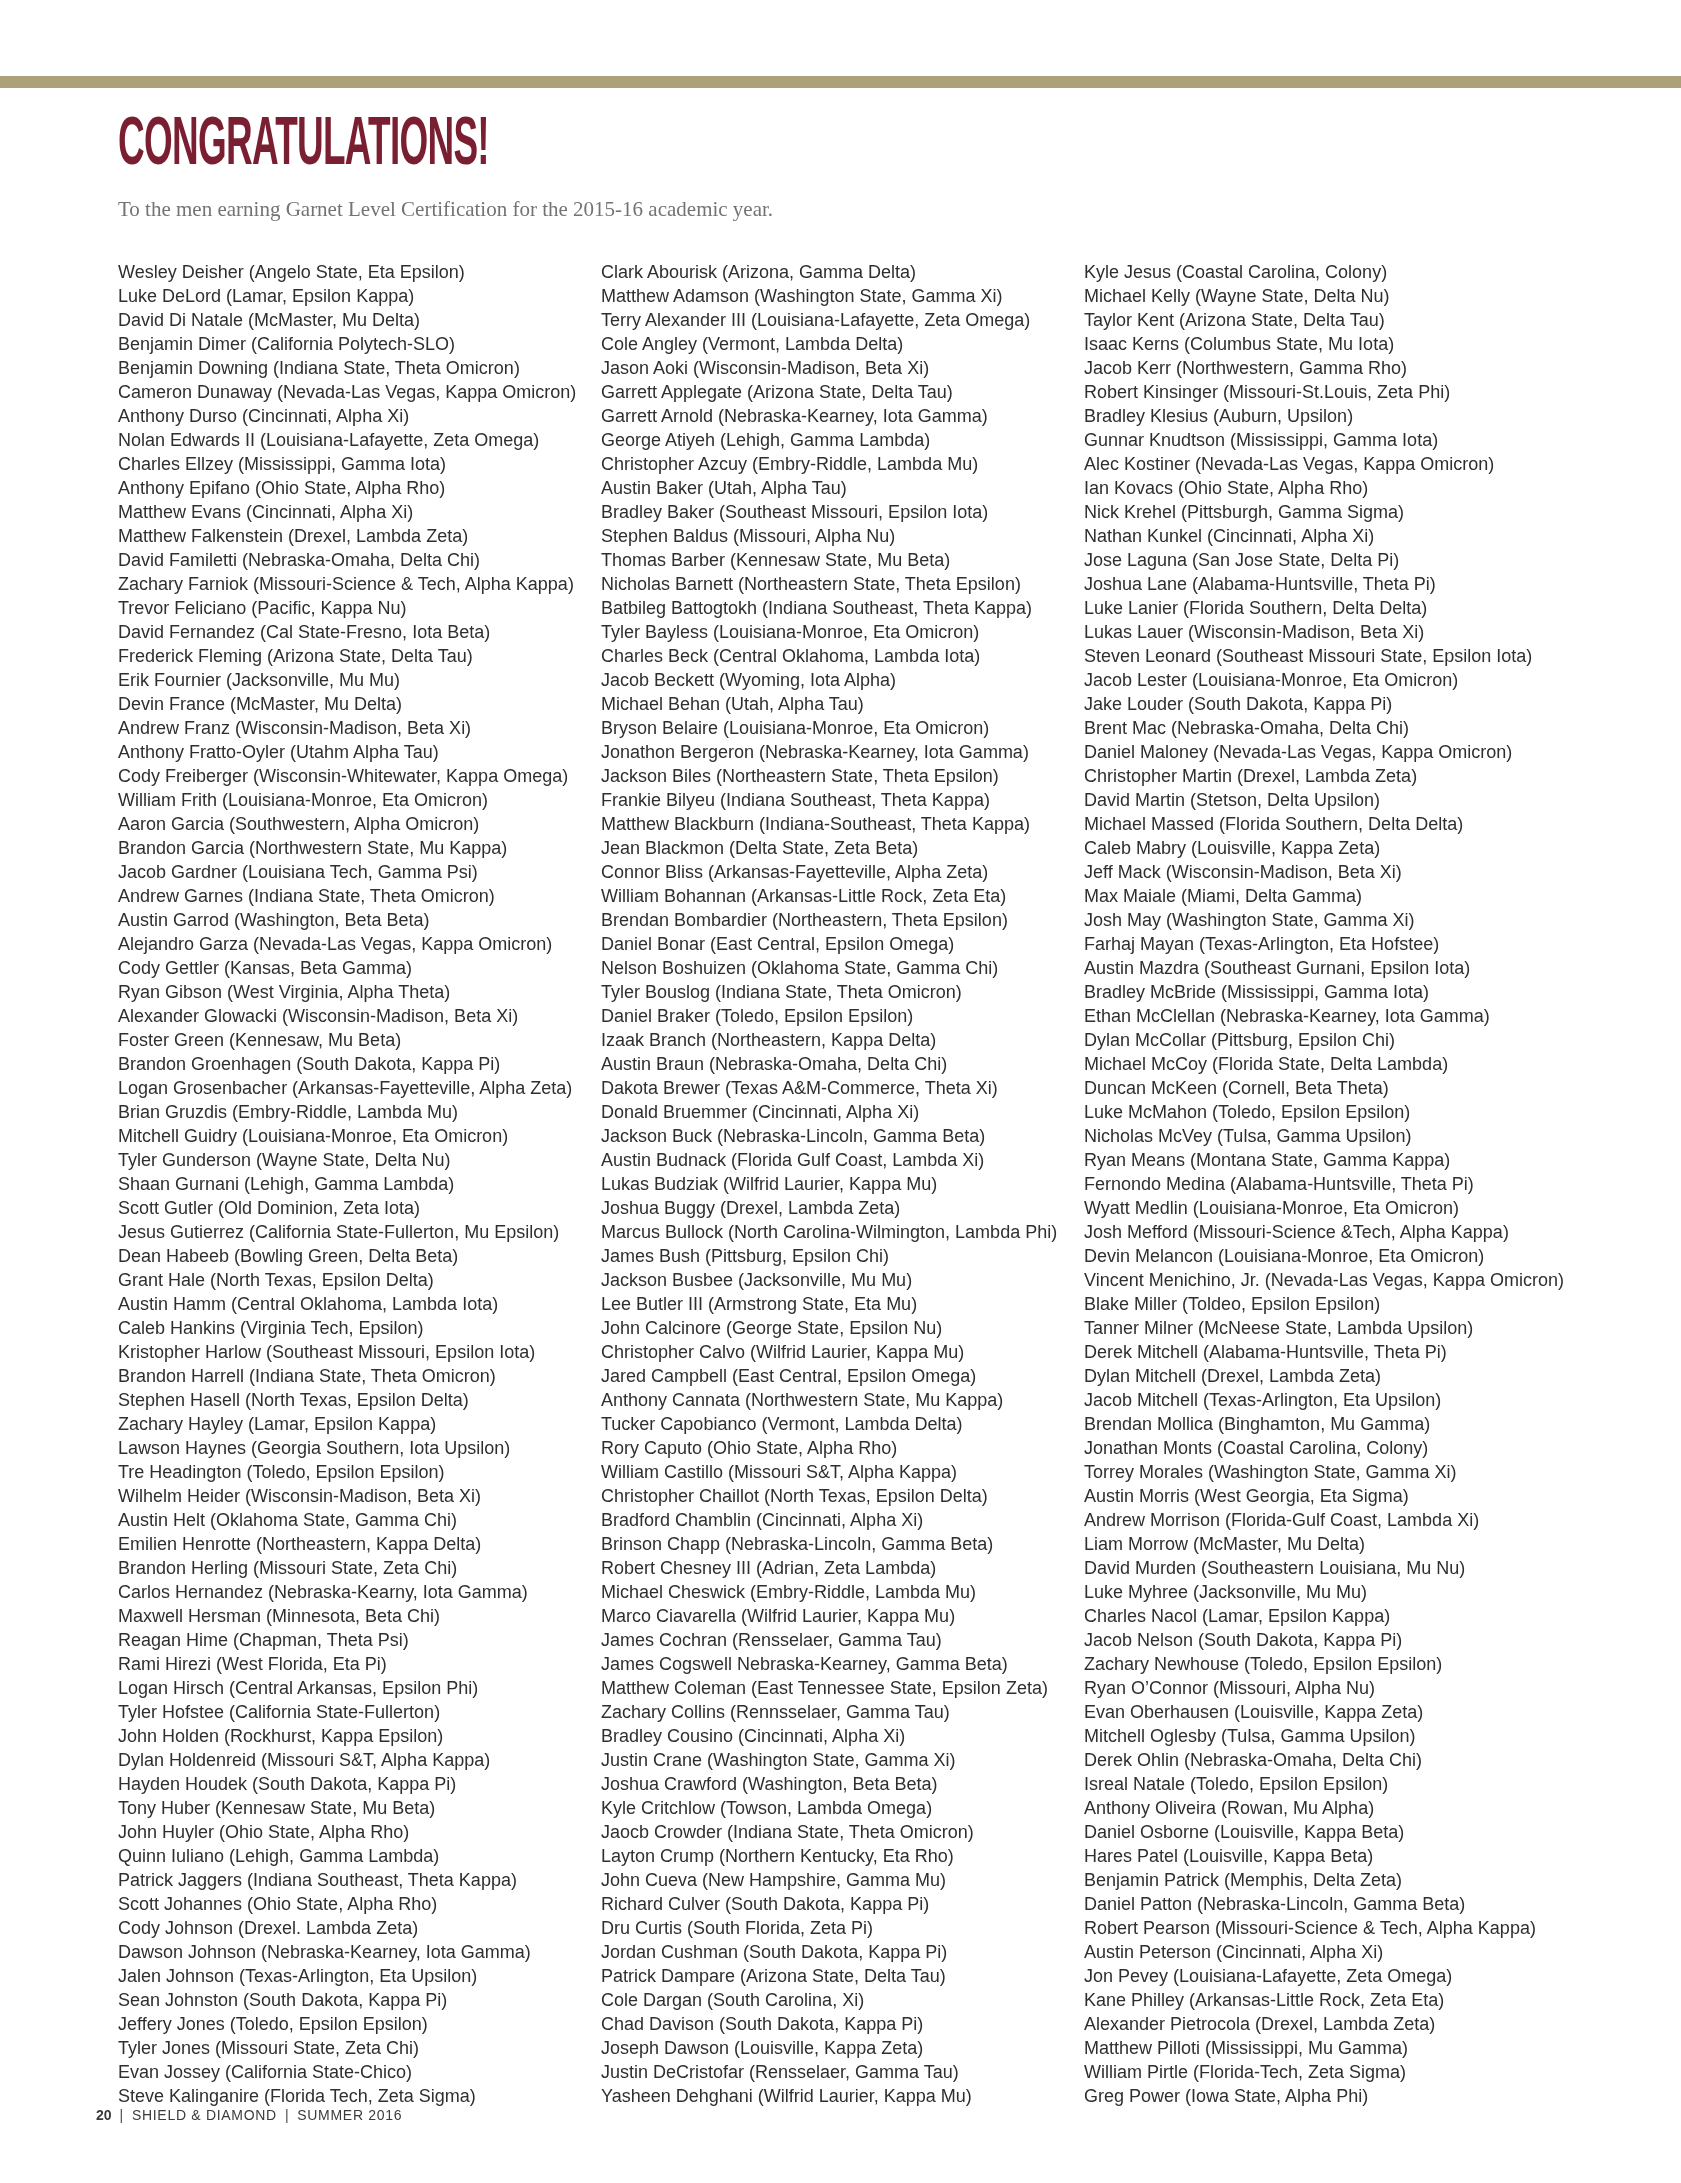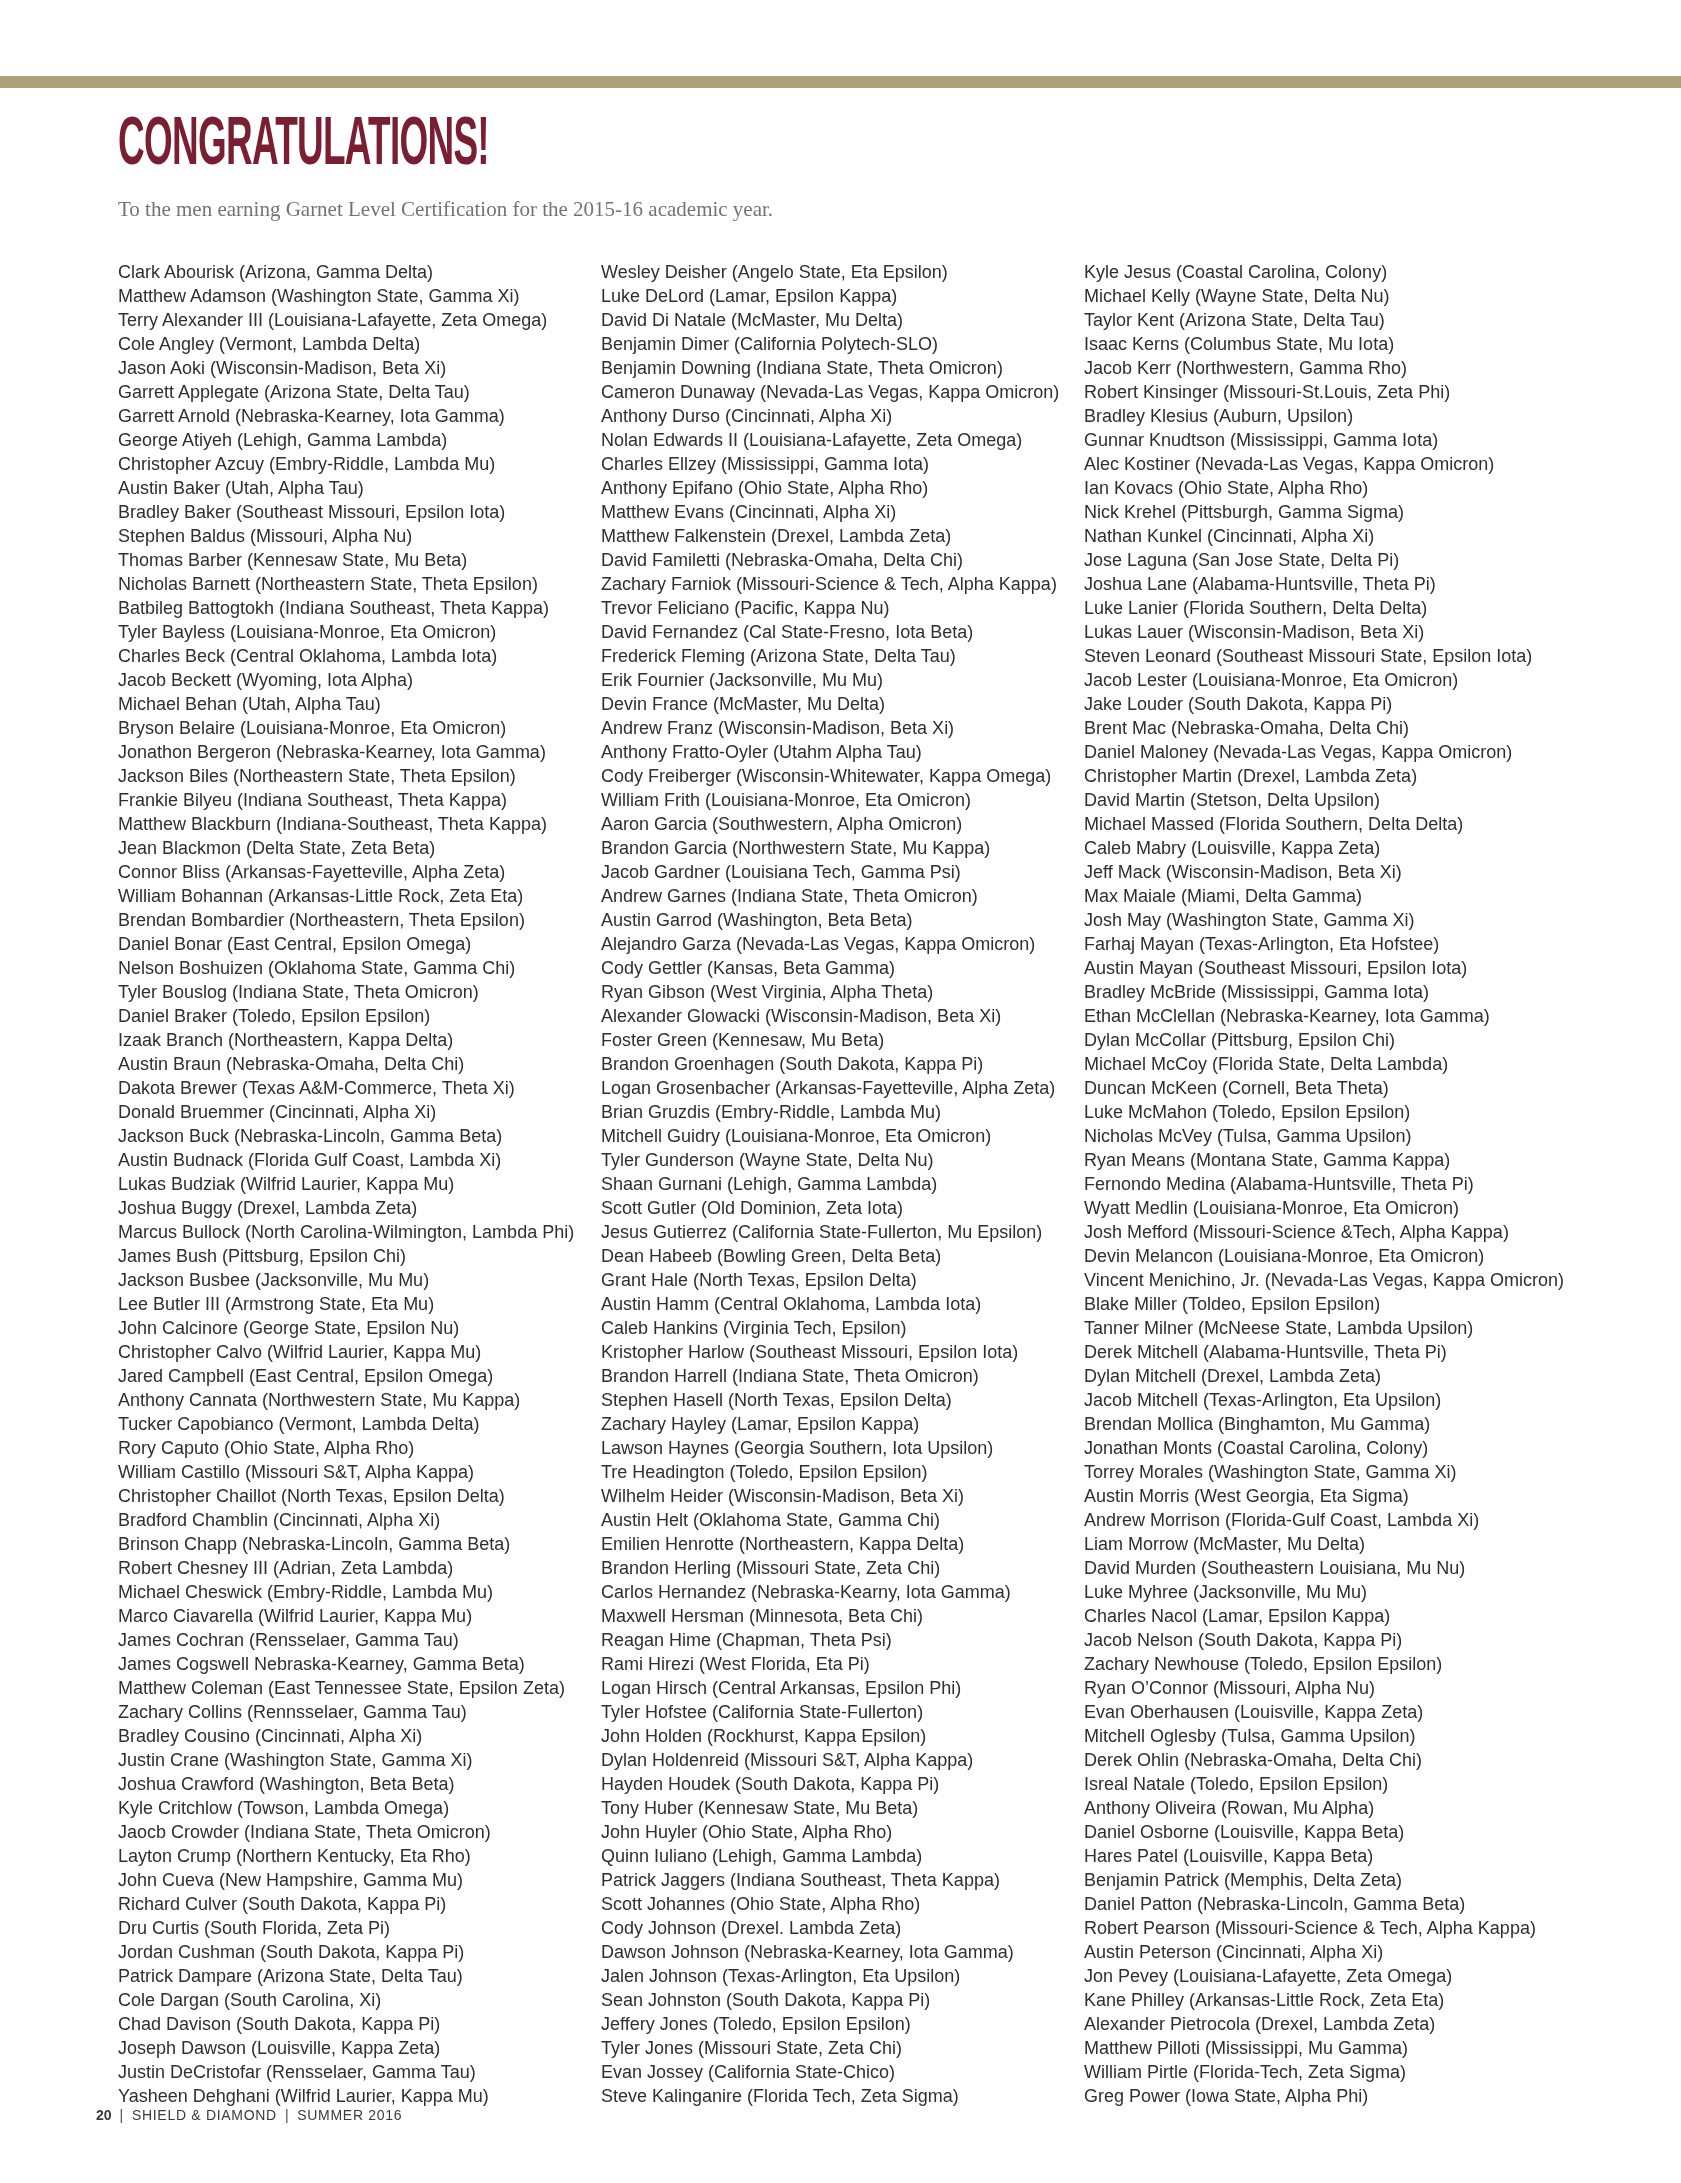--- a/index.html
+++ b/index.html
@@ -75,20 +75,99 @@
 </head>
 <body>
 
 <div class="gold-bar"></div>
 
 <h1 class="page-title">CONGRATULATIONS!</h1>
 
 <p class="subtitle">To the men earning Garnet Level Certification for the 2015-16 academic year.</p>
 
 <div class="columns">
+  <div class="name-col">
+      <div class="name-line">Wesley Deisher (Angelo State, Eta Epsilon)</div>
+      <div class="name-line">Luke DeLord (Lamar, Epsilon Kappa)</div>
+      <div class="name-line">David Di Natale (McMaster, Mu Delta)</div>
+      <div class="name-line">Benjamin Dimer (California Polytech-SLO)</div>
+      <div class="name-line">Benjamin Downing (Indiana State, Theta Omicron)</div>
+      <div class="name-line">Cameron Dunaway (Nevada-Las Vegas, Kappa Omicron)</div>
+      <div class="name-line">Anthony Durso (Cincinnati, Alpha Xi)</div>
+      <div class="name-line">Nolan Edwards II (Louisiana-Lafayette, Zeta Omega)</div>
+      <div class="name-line">Charles Ellzey (Mississippi, Gamma Iota)</div>
+      <div class="name-line">Anthony Epifano (Ohio State, Alpha Rho)</div>
+      <div class="name-line">Matthew Evans (Cincinnati, Alpha Xi)</div>
+      <div class="name-line">Matthew Falkenstein (Drexel, Lambda Zeta)</div>
+      <div class="name-line">David Familetti (Nebraska-Omaha, Delta Chi)</div>
+      <div class="name-line">Zachary Farniok (Missouri-Science &amp; Tech, Alpha Kappa)</div>
+      <div class="name-line">Trevor Feliciano (Pacific, Kappa Nu)</div>
+      <div class="name-line">David Fernandez (Cal State-Fresno, Iota Beta)</div>
+      <div class="name-line">Frederick Fleming (Arizona State, Delta Tau)</div>
+      <div class="name-line">Erik Fournier (Jacksonville, Mu Mu)</div>
+      <div class="name-line">Devin France (McMaster, Mu Delta)</div>
+      <div class="name-line">Andrew Franz (Wisconsin-Madison, Beta Xi)</div>
+      <div class="name-line">Anthony Fratto-Oyler (Utahm Alpha Tau)</div>
+      <div class="name-line">Cody Freiberger (Wisconsin-Whitewater, Kappa Omega)</div>
+      <div class="name-line">William Frith (Louisiana-Monroe, Eta Omicron)</div>
+      <div class="name-line">Aaron Garcia (Southwestern, Alpha Omicron)</div>
+      <div class="name-line">Brandon Garcia (Northwestern State, Mu Kappa)</div>
+      <div class="name-line">Jacob Gardner (Louisiana Tech, Gamma Psi)</div>
+      <div class="name-line">Andrew Garnes (Indiana State, Theta Omicron)</div>
+      <div class="name-line">Austin Garrod (Washington, Beta Beta)</div>
+      <div class="name-line">Alejandro Garza (Nevada-Las Vegas, Kappa Omicron)</div>
+      <div class="name-line">Cody Gettler (Kansas, Beta Gamma)</div>
+      <div class="name-line">Ryan Gibson (West Virginia, Alpha Theta)</div>
+      <div class="name-line">Alexander Glowacki (Wisconsin-Madison, Beta Xi)</div>
+      <div class="name-line">Foster Green (Kennesaw, Mu Beta)</div>
+      <div class="name-line">Brandon Groenhagen (South Dakota, Kappa Pi)</div>
+      <div class="name-line">Logan Grosenbacher (Arkansas-Fayetteville, Alpha Zeta)</div>
+      <div class="name-line">Brian Gruzdis (Embry-Riddle, Lambda Mu)</div>
+      <div class="name-line">Mitchell Guidry (Louisiana-Monroe, Eta Omicron)</div>
+      <div class="name-line">Tyler Gunderson (Wayne State, Delta Nu)</div>
+      <div class="name-line">Shaan Gurnani (Lehigh, Gamma Lambda)</div>
+      <div class="name-line">Scott Gutler (Old Dominion, Zeta Iota)</div>
+      <div class="name-line">Jesus Gutierrez (California State-Fullerton, Mu Epsilon)</div>
+      <div class="name-line">Dean Habeeb (Bowling Green, Delta Beta)</div>
+      <div class="name-line">Grant Hale (North Texas, Epsilon Delta)</div>
+      <div class="name-line">Austin Hamm (Central Oklahoma, Lambda Iota)</div>
+      <div class="name-line">Caleb Hankins (Virginia Tech, Epsilon)</div>
+      <div class="name-line">Kristopher Harlow (Southeast Missouri, Epsilon Iota)</div>
+      <div class="name-line">Brandon Harrell (Indiana State, Theta Omicron)</div>
+      <div class="name-line">Stephen Hasell (North Texas, Epsilon Delta)</div>
+      <div class="name-line">Zachary Hayley (Lamar, Epsilon Kappa)</div>
+      <div class="name-line">Lawson Haynes (Georgia Southern, Iota Upsilon)</div>
+      <div class="name-line">Tre Headington (Toledo, Epsilon Epsilon)</div>
+      <div class="name-line">Wilhelm Heider (Wisconsin-Madison, Beta Xi)</div>
+      <div class="name-line">Austin Helt (Oklahoma State, Gamma Chi)</div>
+      <div class="name-line">Emilien Henrotte (Northeastern, Kappa Delta)</div>
+      <div class="name-line">Brandon Herling (Missouri State, Zeta Chi)</div>
+      <div class="name-line">Carlos Hernandez (Nebraska-Kearny, Iota Gamma)</div>
+      <div class="name-line">Maxwell Hersman (Minnesota, Beta Chi)</div>
+      <div class="name-line">Reagan Hime (Chapman, Theta Psi)</div>
+      <div class="name-line">Rami Hirezi (West Florida, Eta Pi)</div>
+      <div class="name-line">Logan Hirsch (Central Arkansas, Epsilon Phi)</div>
+      <div class="name-line">Tyler Hofstee (California State-Fullerton)</div>
+      <div class="name-line">John Holden (Rockhurst, Kappa Epsilon)</div>
+      <div class="name-line">Dylan Holdenreid (Missouri S&amp;T, Alpha Kappa)</div>
+      <div class="name-line">Hayden Houdek (South Dakota, Kappa Pi)</div>
+      <div class="name-line">Tony Huber (Kennesaw State, Mu Beta)</div>
+      <div class="name-line">John Huyler (Ohio State, Alpha Rho)</div>
+      <div class="name-line">Quinn Iuliano (Lehigh, Gamma Lambda)</div>
+      <div class="name-line">Patrick Jaggers (Indiana Southeast, Theta Kappa)</div>
+      <div class="name-line">Scott Johannes (Ohio State, Alpha Rho)</div>
+      <div class="name-line">Cody Johnson (Drexel. Lambda Zeta)</div>
+      <div class="name-line">Dawson Johnson (Nebraska-Kearney, Iota Gamma)</div>
+      <div class="name-line">Jalen Johnson (Texas-Arlington, Eta Upsilon)</div>
+      <div class="name-line">Sean Johnston (South Dakota, Kappa Pi)</div>
+      <div class="name-line">Jeffery Jones (Toledo, Epsilon Epsilon)</div>
+      <div class="name-line">Tyler Jones (Missouri State, Zeta Chi)</div>
+      <div class="name-line">Evan Jossey (California State-Chico)</div>
+      <div class="name-line">Steve Kalinganire (Florida Tech, Zeta Sigma)</div>
+    </div>
   <div class="name-col">
       <div class="name-line">Clark Abourisk (Arizona, Gamma Delta)</div>
       <div class="name-line">Matthew Adamson (Washington State, Gamma Xi)</div>
       <div class="name-line">Terry Alexander III (Louisiana-Lafayette, Zeta Omega)</div>
       <div class="name-line">Cole Angley (Vermont, Lambda Delta)</div>
       <div class="name-line">Jason Aoki (Wisconsin-Madison, Beta Xi)</div>
       <div class="name-line">Garrett Applegate (Arizona State, Delta Tau)</div>
       <div class="name-line">Garrett Arnold (Nebraska-Kearney, Iota Gamma)</div>
       <div class="name-line">George Atiyeh (Lehigh, Gamma Lambda)</div>
       <div class="name-line">Christopher Azcuy (Embry-Riddle, Lambda Mu)</div>
@@ -155,99 +234,20 @@
       <div class="name-line">Dru Curtis (South Florida, Zeta Pi)</div>
       <div class="name-line">Jordan Cushman (South Dakota, Kappa Pi)</div>
       <div class="name-line">Patrick Dampare (Arizona State, Delta Tau)</div>
       <div class="name-line">Cole Dargan (South Carolina, Xi)</div>
       <div class="name-line">Chad Davison (South Dakota, Kappa Pi)</div>
       <div class="name-line">Joseph Dawson (Louisville, Kappa Zeta)</div>
       <div class="name-line">Justin DeCristofar (Rensselaer, Gamma Tau)</div>
       <div class="name-line">Yasheen Dehghani (Wilfrid Laurier, Kappa Mu)</div>
     </div>
   <div class="name-col">
-      <div class="name-line">Wesley Deisher (Angelo State, Eta Epsilon)</div>
-      <div class="name-line">Luke DeLord (Lamar, Epsilon Kappa)</div>
-      <div class="name-line">David Di Natale (McMaster, Mu Delta)</div>
-      <div class="name-line">Benjamin Dimer (California Polytech-SLO)</div>
-      <div class="name-line">Benjamin Downing (Indiana State, Theta Omicron)</div>
-      <div class="name-line">Cameron Dunaway (Nevada-Las Vegas, Kappa Omicron)</div>
-      <div class="name-line">Anthony Durso (Cincinnati, Alpha Xi)</div>
-      <div class="name-line">Nolan Edwards II (Louisiana-Lafayette, Zeta Omega)</div>
-      <div class="name-line">Charles Ellzey (Mississippi, Gamma Iota)</div>
-      <div class="name-line">Anthony Epifano (Ohio State, Alpha Rho)</div>
-      <div class="name-line">Matthew Evans (Cincinnati, Alpha Xi)</div>
-      <div class="name-line">Matthew Falkenstein (Drexel, Lambda Zeta)</div>
-      <div class="name-line">David Familetti (Nebraska-Omaha, Delta Chi)</div>
-      <div class="name-line">Zachary Farniok (Missouri-Science &amp; Tech, Alpha Kappa)</div>
-      <div class="name-line">Trevor Feliciano (Pacific, Kappa Nu)</div>
-      <div class="name-line">David Fernandez (Cal State-Fresno, Iota Beta)</div>
-      <div class="name-line">Frederick Fleming (Arizona State, Delta Tau)</div>
-      <div class="name-line">Erik Fournier (Jacksonville, Mu Mu)</div>
-      <div class="name-line">Devin France (McMaster, Mu Delta)</div>
-      <div class="name-line">Andrew Franz (Wisconsin-Madison, Beta Xi)</div>
-      <div class="name-line">Anthony Fratto-Oyler (Utahm Alpha Tau)</div>
-      <div class="name-line">Cody Freiberger (Wisconsin-Whitewater, Kappa Omega)</div>
-      <div class="name-line">William Frith (Louisiana-Monroe, Eta Omicron)</div>
-      <div class="name-line">Aaron Garcia (Southwestern, Alpha Omicron)</div>
-      <div class="name-line">Brandon Garcia (Northwestern State, Mu Kappa)</div>
-      <div class="name-line">Jacob Gardner (Louisiana Tech, Gamma Psi)</div>
-      <div class="name-line">Andrew Garnes (Indiana State, Theta Omicron)</div>
-      <div class="name-line">Austin Garrod (Washington, Beta Beta)</div>
-      <div class="name-line">Alejandro Garza (Nevada-Las Vegas, Kappa Omicron)</div>
-      <div class="name-line">Cody Gettler (Kansas, Beta Gamma)</div>
-      <div class="name-line">Ryan Gibson (West Virginia, Alpha Theta)</div>
-      <div class="name-line">Alexander Glowacki (Wisconsin-Madison, Beta Xi)</div>
-      <div class="name-line">Foster Green (Kennesaw, Mu Beta)</div>
-      <div class="name-line">Brandon Groenhagen (South Dakota, Kappa Pi)</div>
-      <div class="name-line">Logan Grosenbacher (Arkansas-Fayetteville, Alpha Zeta)</div>
-      <div class="name-line">Brian Gruzdis (Embry-Riddle, Lambda Mu)</div>
-      <div class="name-line">Mitchell Guidry (Louisiana-Monroe, Eta Omicron)</div>
-      <div class="name-line">Tyler Gunderson (Wayne State, Delta Nu)</div>
-      <div class="name-line">Shaan Gurnani (Lehigh, Gamma Lambda)</div>
-      <div class="name-line">Scott Gutler (Old Dominion, Zeta Iota)</div>
-      <div class="name-line">Jesus Gutierrez (California State-Fullerton, Mu Epsilon)</div>
-      <div class="name-line">Dean Habeeb (Bowling Green, Delta Beta)</div>
-      <div class="name-line">Grant Hale (North Texas, Epsilon Delta)</div>
-      <div class="name-line">Austin Hamm (Central Oklahoma, Lambda Iota)</div>
-      <div class="name-line">Caleb Hankins (Virginia Tech, Epsilon)</div>
-      <div class="name-line">Kristopher Harlow (Southeast Missouri, Epsilon Iota)</div>
-      <div class="name-line">Brandon Harrell (Indiana State, Theta Omicron)</div>
-      <div class="name-line">Stephen Hasell (North Texas, Epsilon Delta)</div>
-      <div class="name-line">Zachary Hayley (Lamar, Epsilon Kappa)</div>
-      <div class="name-line">Lawson Haynes (Georgia Southern, Iota Upsilon)</div>
-      <div class="name-line">Tre Headington (Toledo, Epsilon Epsilon)</div>
-      <div class="name-line">Wilhelm Heider (Wisconsin-Madison, Beta Xi)</div>
-      <div class="name-line">Austin Helt (Oklahoma State, Gamma Chi)</div>
-      <div class="name-line">Emilien Henrotte (Northeastern, Kappa Delta)</div>
-      <div class="name-line">Brandon Herling (Missouri State, Zeta Chi)</div>
-      <div class="name-line">Carlos Hernandez (Nebraska-Kearny, Iota Gamma)</div>
-      <div class="name-line">Maxwell Hersman (Minnesota, Beta Chi)</div>
-      <div class="name-line">Reagan Hime (Chapman, Theta Psi)</div>
-      <div class="name-line">Rami Hirezi (West Florida, Eta Pi)</div>
-      <div class="name-line">Logan Hirsch (Central Arkansas, Epsilon Phi)</div>
-      <div class="name-line">Tyler Hofstee (California State-Fullerton)</div>
-      <div class="name-line">John Holden (Rockhurst, Kappa Epsilon)</div>
-      <div class="name-line">Dylan Holdenreid (Missouri S&amp;T, Alpha Kappa)</div>
-      <div class="name-line">Hayden Houdek (South Dakota, Kappa Pi)</div>
-      <div class="name-line">Tony Huber (Kennesaw State, Mu Beta)</div>
-      <div class="name-line">John Huyler (Ohio State, Alpha Rho)</div>
-      <div class="name-line">Quinn Iuliano (Lehigh, Gamma Lambda)</div>
-      <div class="name-line">Patrick Jaggers (Indiana Southeast, Theta Kappa)</div>
-      <div class="name-line">Scott Johannes (Ohio State, Alpha Rho)</div>
-      <div class="name-line">Cody Johnson (Drexel. Lambda Zeta)</div>
-      <div class="name-line">Dawson Johnson (Nebraska-Kearney, Iota Gamma)</div>
-      <div class="name-line">Jalen Johnson (Texas-Arlington, Eta Upsilon)</div>
-      <div class="name-line">Sean Johnston (South Dakota, Kappa Pi)</div>
-      <div class="name-line">Jeffery Jones (Toledo, Epsilon Epsilon)</div>
-      <div class="name-line">Tyler Jones (Missouri State, Zeta Chi)</div>
-      <div class="name-line">Evan Jossey (California State-Chico)</div>
-      <div class="name-line">Steve Kalinganire (Florida Tech, Zeta Sigma)</div>
-    </div>
-  <div class="name-col">
       <div class="name-line">Kyle Jesus (Coastal Carolina, Colony)</div>
       <div class="name-line">Michael Kelly (Wayne State, Delta Nu)</div>
       <div class="name-line">Taylor Kent (Arizona State, Delta Tau)</div>
       <div class="name-line">Isaac Kerns (Columbus State, Mu Iota)</div>
       <div class="name-line">Jacob Kerr (Northwestern, Gamma Rho)</div>
       <div class="name-line">Robert Kinsinger (Missouri-St.Louis, Zeta Phi)</div>
       <div class="name-line">Bradley Klesius (Auburn, Upsilon)</div>
       <div class="name-line">Gunnar Knudtson (Mississippi, Gamma Iota)</div>
       <div class="name-line">Alec Kostiner (Nevada-Las Vegas, Kappa Omicron)</div>
       <div class="name-line">Ian Kovacs (Ohio State, Alpha Rho)</div>
@@ -263,21 +263,21 @@
       <div class="name-line">Brent Mac (Nebraska-Omaha, Delta Chi)</div>
       <div class="name-line">Daniel Maloney (Nevada-Las Vegas, Kappa Omicron)</div>
       <div class="name-line">Christopher Martin (Drexel, Lambda Zeta)</div>
       <div class="name-line">David Martin (Stetson, Delta Upsilon)</div>
       <div class="name-line">Michael Massed (Florida Southern, Delta Delta)</div>
       <div class="name-line">Caleb Mabry (Louisville, Kappa Zeta)</div>
       <div class="name-line">Jeff Mack (Wisconsin-Madison, Beta Xi)</div>
       <div class="name-line">Max Maiale (Miami, Delta Gamma)</div>
       <div class="name-line">Josh May (Washington State, Gamma Xi)</div>
       <div class="name-line">Farhaj Mayan (Texas-Arlington, Eta Hofstee)</div>
-      <div class="name-line">Austin Mayan (Southeast Missouri, Epsilon Iota)</div>
+      <div class="name-line">Austin Mazdra (Southeast Gurnani, Epsilon Iota)</div>
       <div class="name-line">Bradley McBride (Mississippi, Gamma Iota)</div>
       <div class="name-line">Ethan McClellan (Nebraska-Kearney, Iota Gamma)</div>
       <div class="name-line">Dylan McCollar (Pittsburg, Epsilon Chi)</div>
       <div class="name-line">Michael McCoy (Florida State, Delta Lambda)</div>
       <div class="name-line">Duncan McKeen (Cornell, Beta Theta)</div>
       <div class="name-line">Luke McMahon (Toledo, Epsilon Epsilon)</div>
       <div class="name-line">Nicholas McVey (Tulsa, Gamma Upsilon)</div>
       <div class="name-line">Ryan Means (Montana State, Gamma Kappa)</div>
       <div class="name-line">Fernondo Medina (Alabama-Huntsville, Theta Pi)</div>
       <div class="name-line">Wyatt Medlin (Louisiana-Monroe, Eta Omicron)</div>

